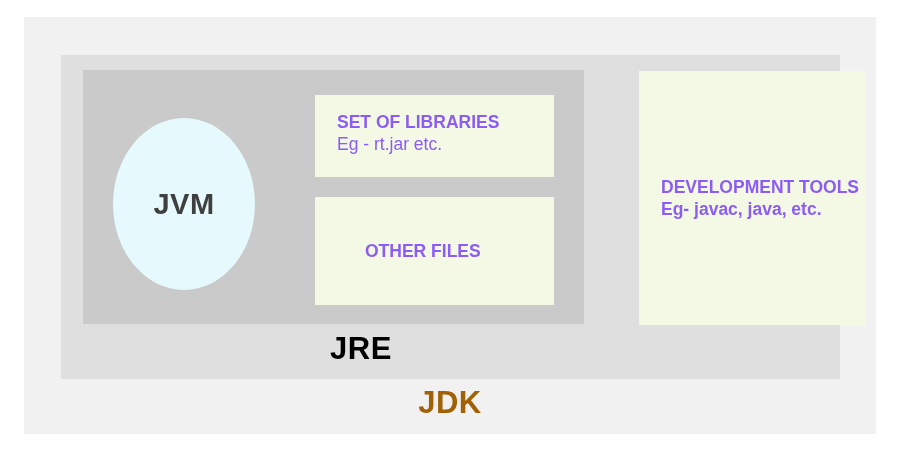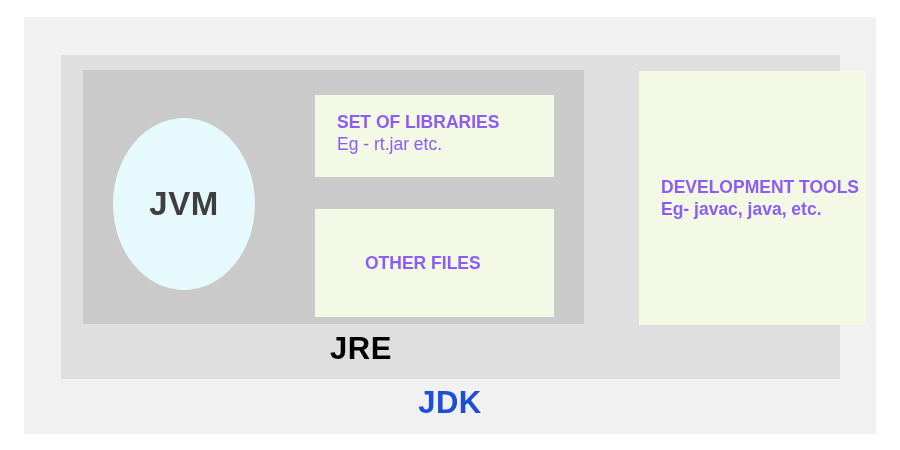--- a/index.html
+++ b/index.html
@@ -59,21 +59,21 @@
     top: 48px;    
     width: 142px;
     height: 172px;
     background: #e6fafd;
     border-radius: 50%;
     display: flex;
     align-items: center;
     justify-content: center;
   }
   .jvm-label {
-    font-size: 33px;
+    font-size: 29px;
     font-weight: bold;
     color: #3f3f3f;
     letter-spacing: 0.5px;
   }
 
   
   .card {
     position: absolute;
     background: #f3f9e4;
     box-sizing: border-box;
@@ -97,21 +97,20 @@
 
   .other-files-card {
     left: 232px;
     top: 127px;    
     width: 239px;
     height: 108px;
     display: flex;
     align-items: center;
     padding-left: 50px;
     box-sizing: border-box;
-    margin-top: 12px;
   }
 
   .devtools-card {
     left: 538px;   
     top: 16px;     
     width: 227px;
     height: 254px;
     display: flex;
     align-items: center;
     padding-left: 22px;
@@ -133,21 +132,21 @@
   }
 
   .jdk-label {
     position: absolute;
     left: 0;
     top: 368px;   
     width: 852px;
     text-align: center;
     font-size: 31px;
     font-weight: bold;
-    color: #1d4ed8;
+    color: #a16207;
     letter-spacing: 0.5px;
   }
 </style>
 </head>
 <body>
 
 <div id="canvas">
 
   <div class="jdk-box">
 

